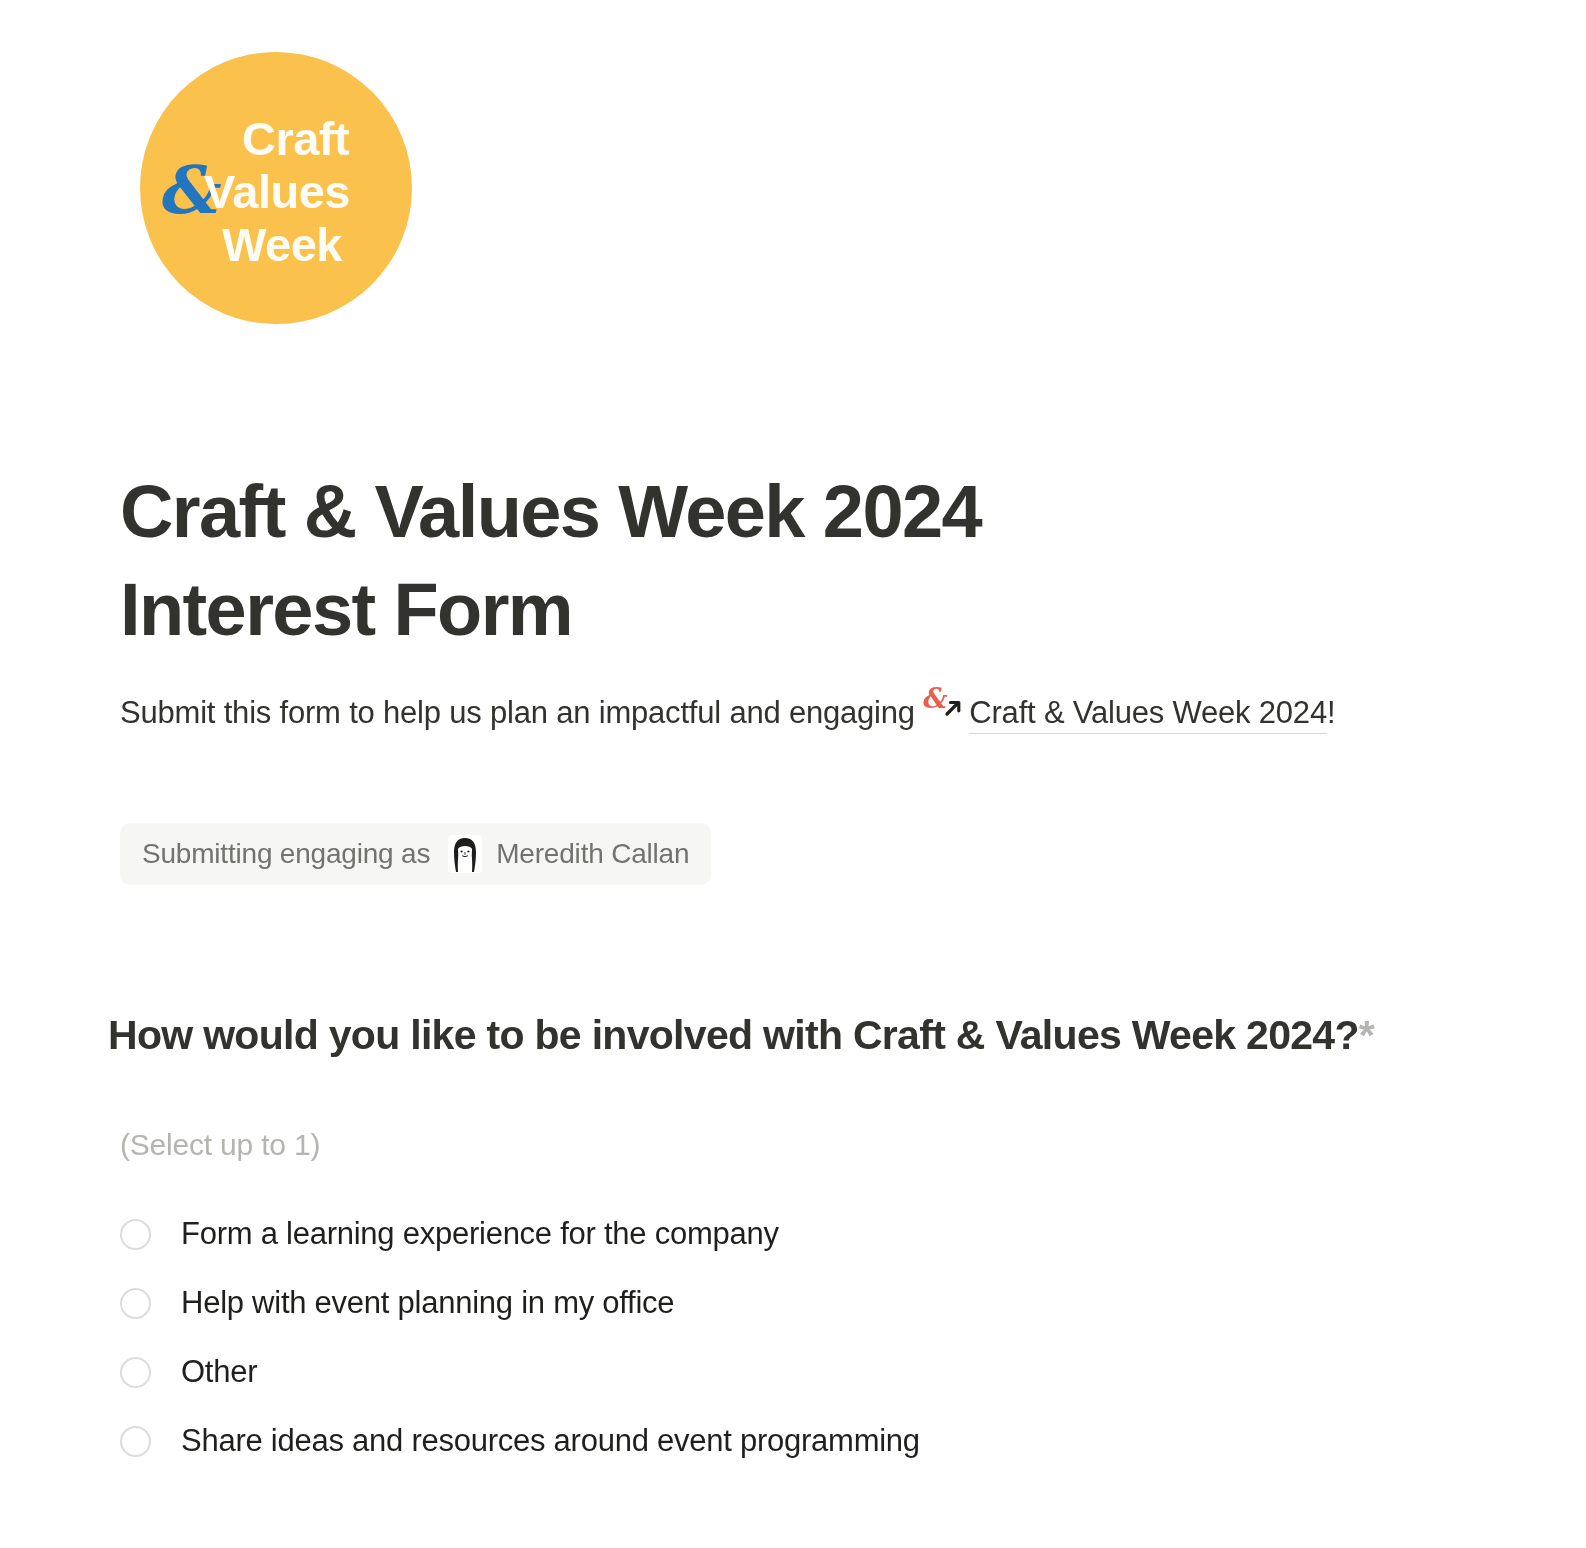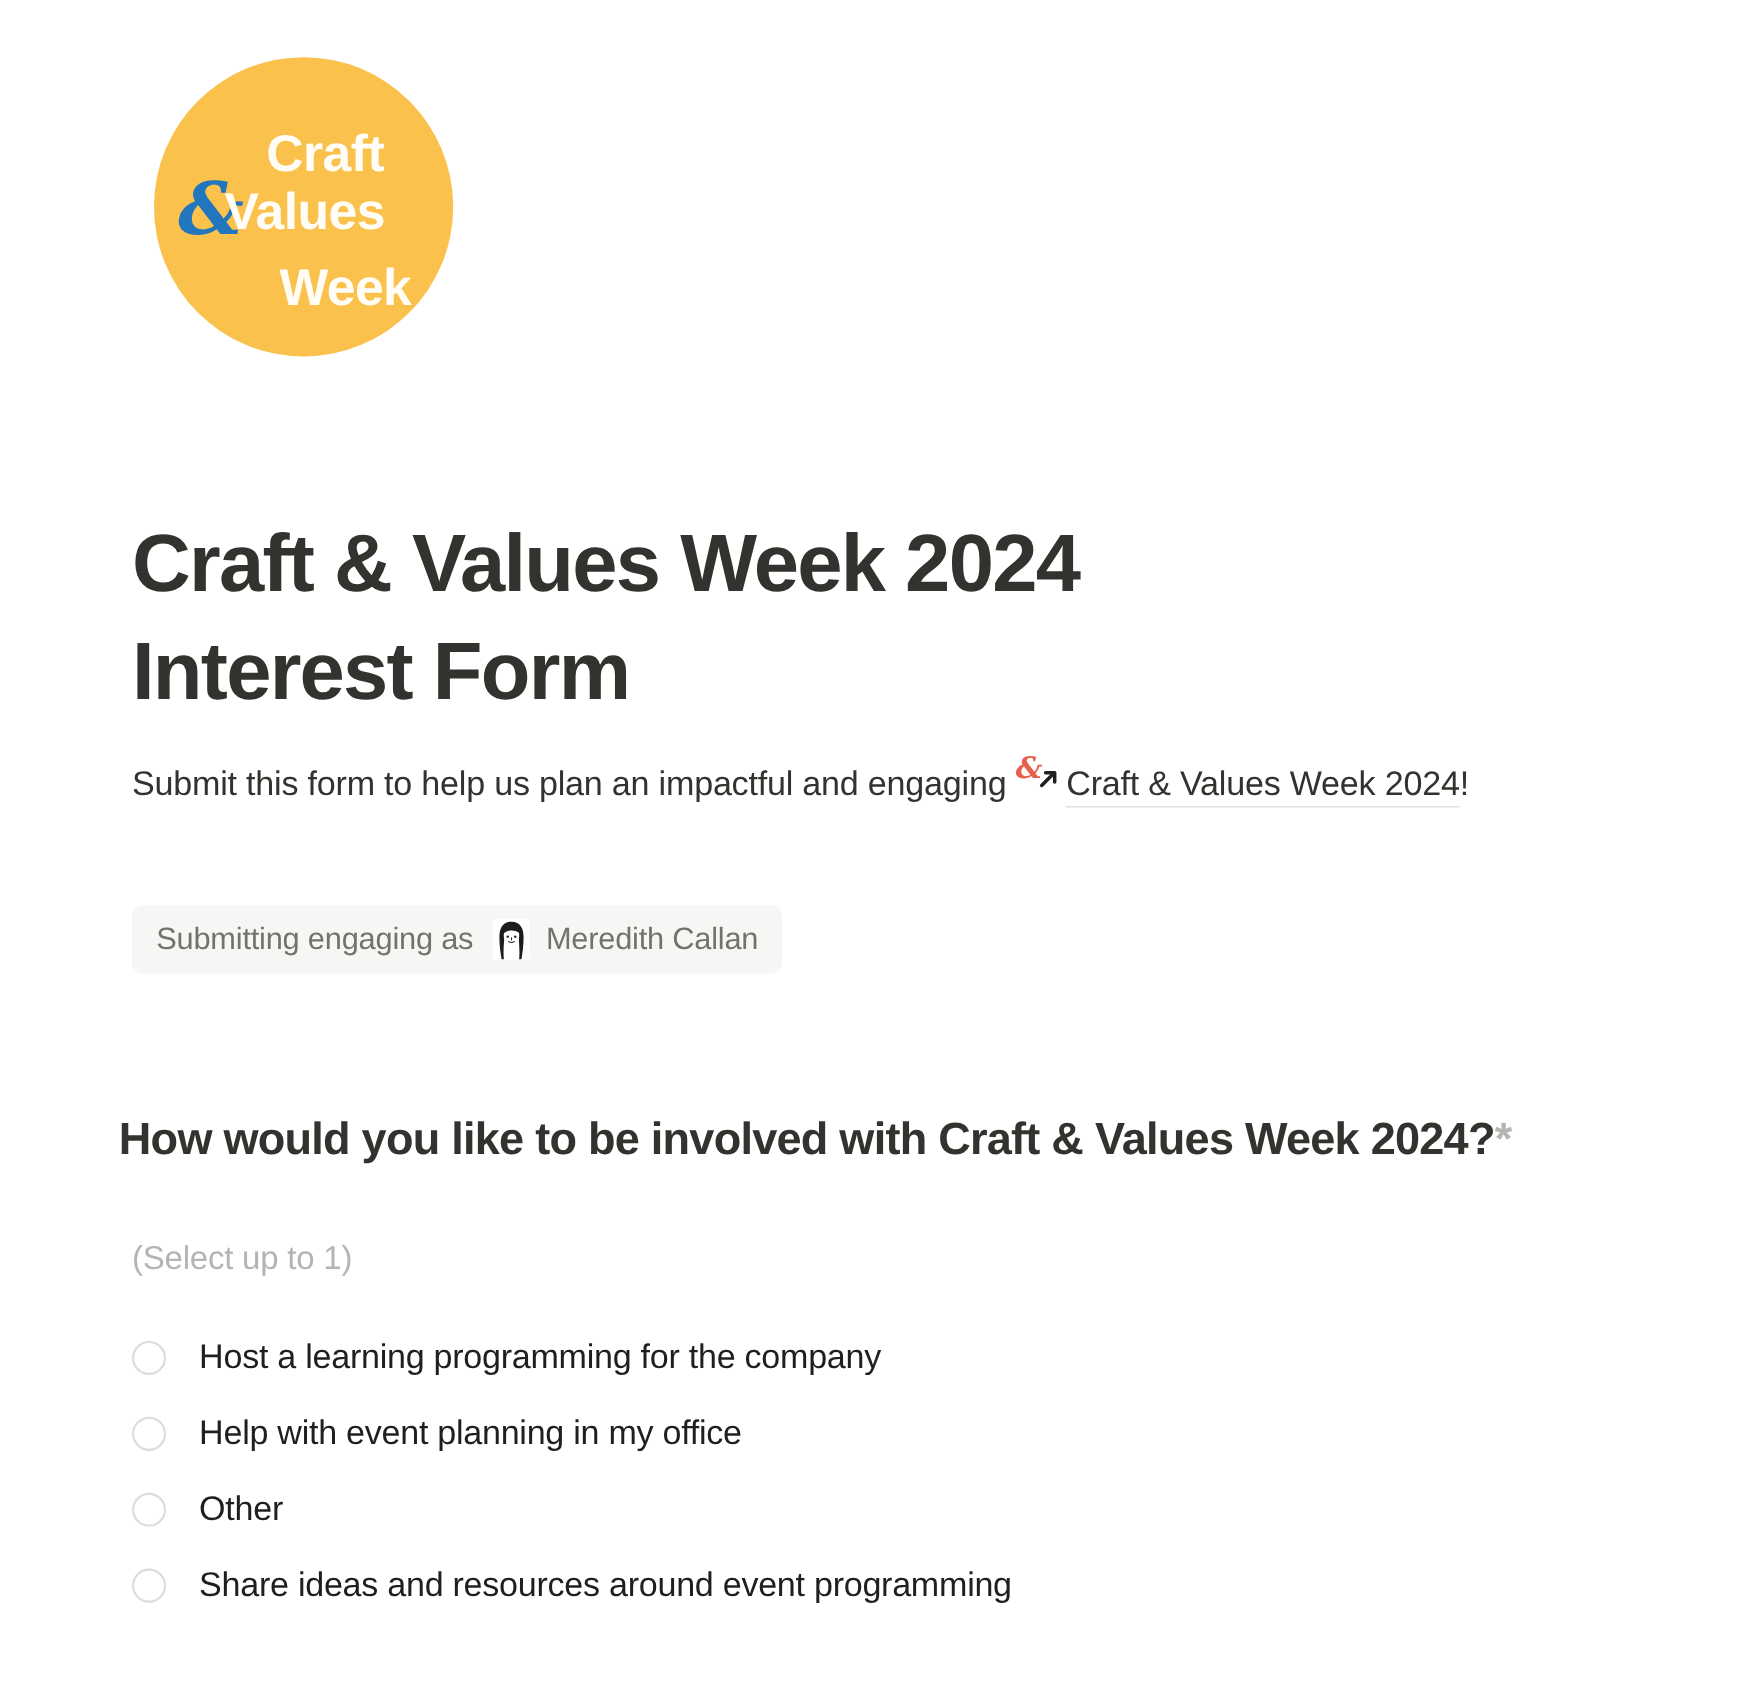--- a/index.html
+++ b/index.html
@@ -49,21 +49,21 @@
     font-size: 47px;
     line-height: 53px;
     letter-spacing: -0.5px;
   }
   .logo-line {
     position: absolute;
     white-space: nowrap;
   }
   .logo-line-1 { left: 82px; top: 60px; margin-left: 20px; }
   .logo-line-2 { left: 64px; top: 113px; }
-  .logo-line-3 { left: 82px; top: 182px; margin-left: 32px; }
+  .logo-line-3 { left: 82px; top: 166px; }
   .logo-amp {
     position: absolute;
     left: 22px;
     top: 105px;
     color: #2176bd;
     font-family: "DejaVu Serif", serif;
     font-style: italic;
     font-weight: 700;
     font-size: 66px;
     line-height: 66px;
@@ -267,21 +267,21 @@
   </div>
 
   <h2 class="question">
     <span>How would you like to be involved with Craft &amp; Values Week 2024?</span><span class="q-required">*</span>
   </h2>
   <div class="question-help">(Select up to 1)</div>
 
   <div class="options">
     <div class="option-row">
       <span class="radio"></span>
-      <span class="option-label">Host a learning programming for the company</span>
+      <span class="option-label">Form a learning experience for the company</span>
     </div>
     <div class="option-row">
       <span class="radio"></span>
       <span class="option-label">Help with event planning in my office</span>
     </div>
     <div class="option-row">
       <span class="radio"></span>
       <span class="option-label">Other</span>
     </div>
     <div class="option-row">

